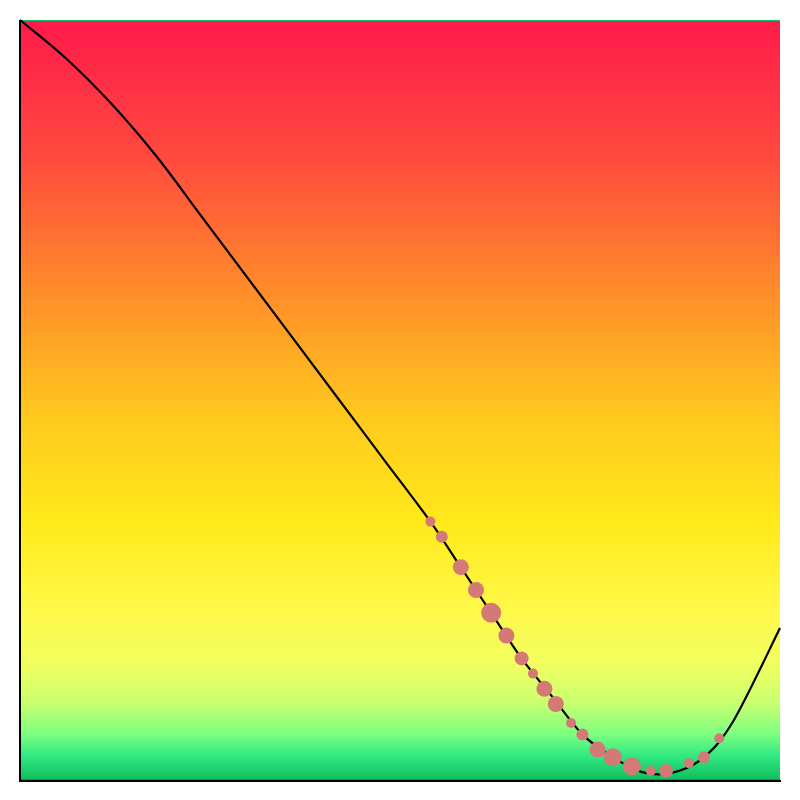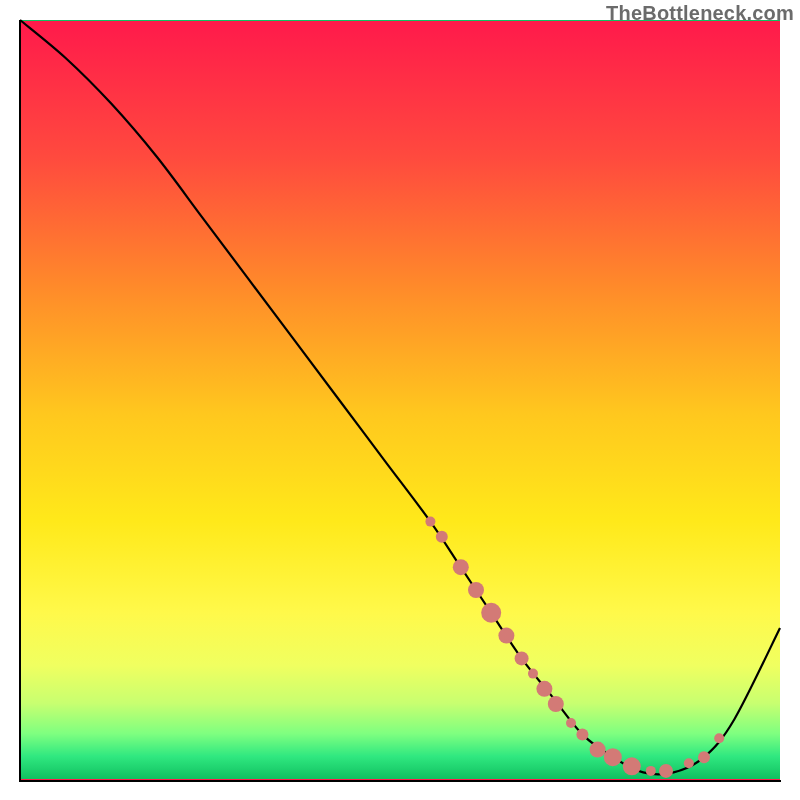--- a/index.html
+++ b/index.html
@@ -100,14 +100,13 @@
         <circle cx="592.8000000000001" cy="737.2" r="9" fill="#d37a76" stroke="#b85f5b" stroke-width="0"></circle>
         <circle cx="611.8000000000001" cy="746.32" r="9" fill="#d37a76" stroke="#b85f5b" stroke-width="0"></circle>
         <circle cx="630.8" cy="750.88" r="5" fill="#d37a76" stroke="#b85f5b" stroke-width="0"></circle>
         <circle cx="646" cy="750.88" r="7" fill="#d37a76" stroke="#b85f5b" stroke-width="0"></circle>
         <circle cx="668.8" cy="743.28" r="5" fill="#d37a76" stroke="#b85f5b" stroke-width="0"></circle>
         <circle cx="684" cy="737.2" r="6" fill="#d37a76" stroke="#b85f5b" stroke-width="0"></circle>
         <circle cx="699.2" cy="718.2" r="5" fill="#d37a76" stroke="#b85f5b" stroke-width="0"></circle>
       </g>
   </svg>
 
-  <div class="watermark">TheBottleneck.com</div>
 </div>
 
 </body></html>

